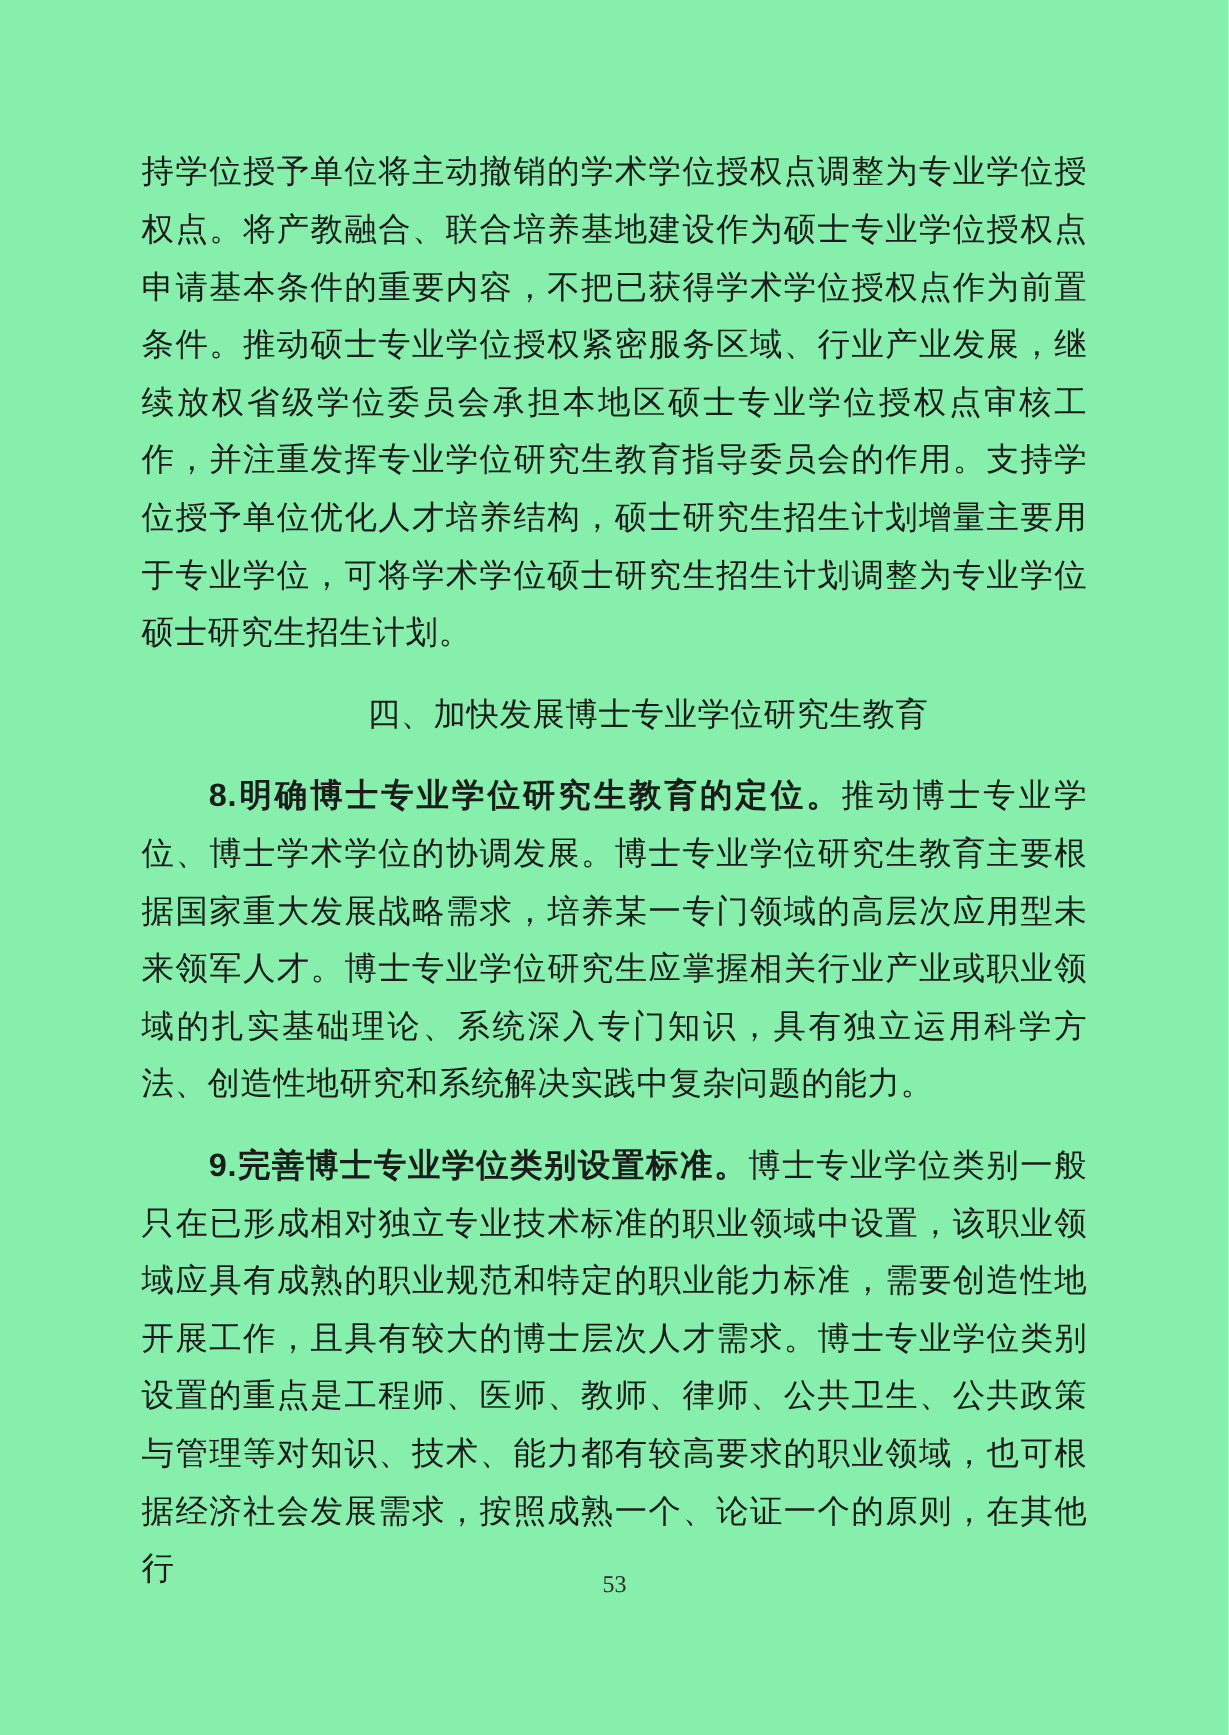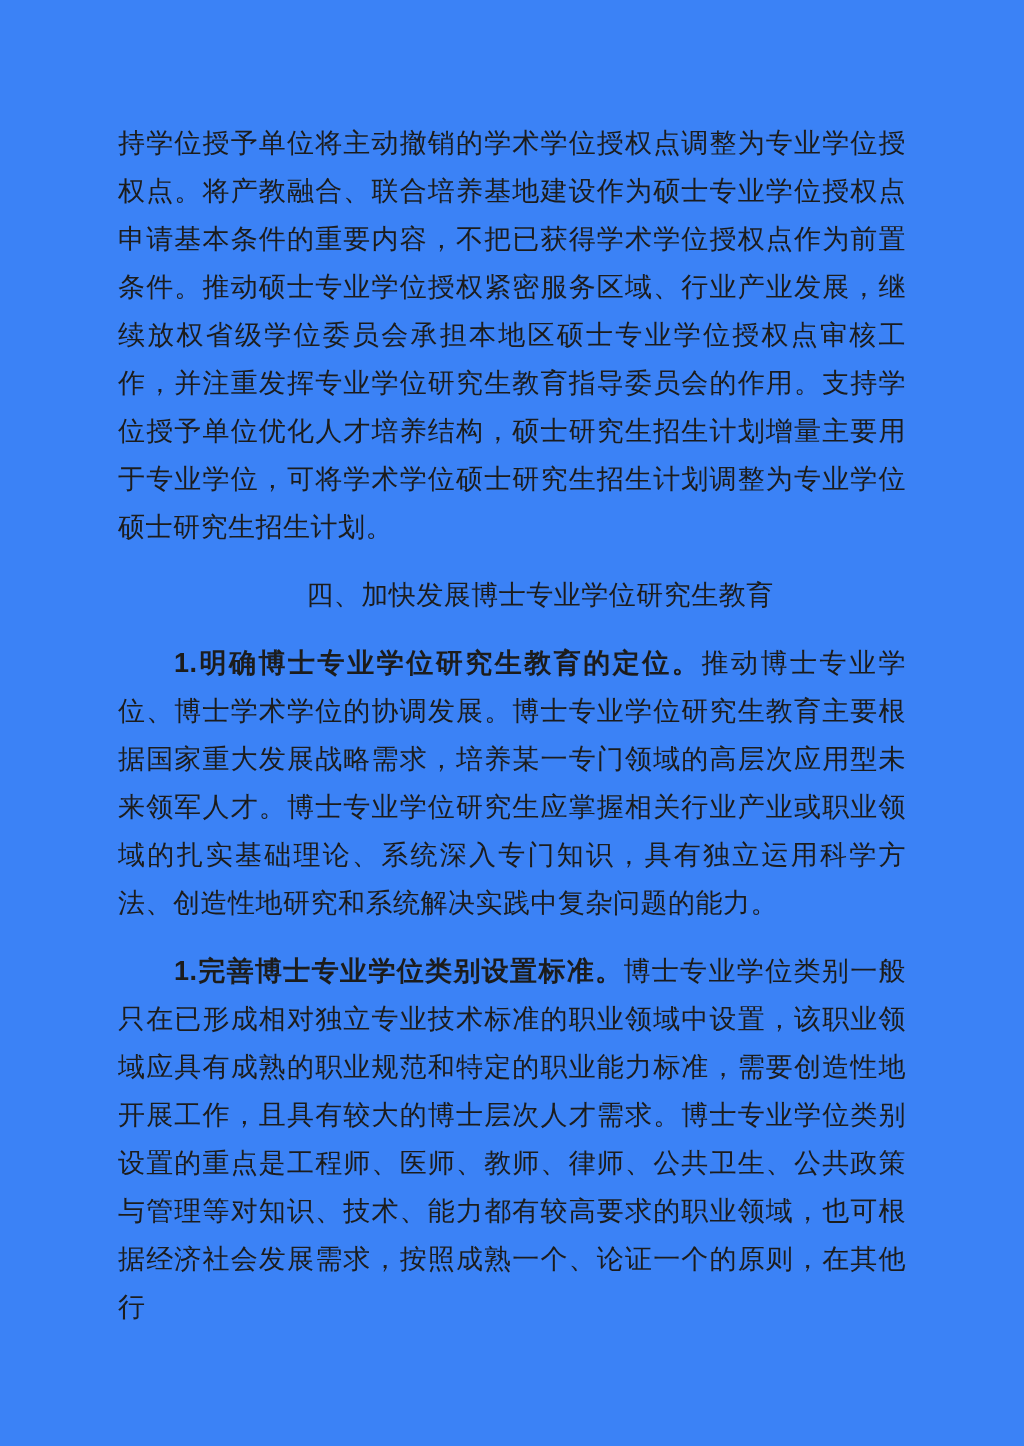--- a/index.html
+++ b/index.html
@@ -5,21 +5,21 @@
   * { box-sizing: border-box; }
   html, body {
     margin: 0;
     padding: 0;
     background: #ffffff;
   }
   .doc-page {
     position: relative;
     width: 1024px;
     height: 1446px;
-    background: #3b82f6;
+    background: #86efac;
     overflow: hidden;
     font-family: "Liberation Sans", "DejaVu Sans", sans-serif;
     color: #1c1c1c;
   }
   .text-block {
     position: absolute;
     left: 118px;
     top: 119px;
     width: 788px;
   }
@@ -66,19 +66,20 @@
 </head>
 <body>
 
 <div class="doc-page">
   <div class="text-block">
 
     <p class="para">持学位授予单位将主动撤销的学术学位授权点调整为专业学位授权点。将产教融合、联合培养基地建设作为硕士专业学位授权点申请基本条件的重要内容，不把已获得学术学位授权点作为前置条件。推动硕士专业学位授权紧密服务区域、行业产业发展，继续放权省级学位委员会承担本地区硕士专业学位授权点审核工作，并注重发挥专业学位研究生教育指导委员会的作用。支持学位授予单位优化人才培养结构，硕士研究生招生计划增量主要用于专业学位，可将学术学位硕士研究生招生计划调整为专业学位硕士研究生招生计划。</p>
 
     <h2 class="section-heading">四、加快发展博士专业学位研究生教育</h2>
 
-    <p class="para indent-first point-para"><span class="lead">1.明确博士专业学位研究生教育的定位。</span><span>推动博士专业学位、博士学术学位的协调发展。博士专业学位研究生教育主要根据国家重大发展战略需求，培养某一专门领域的高层次应用型未来领军人才。博士专业学位研究生应掌握相关行业产业或职业领域的扎实基础理论、系统深入专门知识，具有独立运用科学方法、创造性地研究和系统解决实践中复杂问题的能力。</span></p>
+    <p class="para indent-first point-para"><span class="lead">8.明确博士专业学位研究生教育的定位。</span><span>推动博士专业学位、博士学术学位的协调发展。博士专业学位研究生教育主要根据国家重大发展战略需求，培养某一专门领域的高层次应用型未来领军人才。博士专业学位研究生应掌握相关行业产业或职业领域的扎实基础理论、系统深入专门知识，具有独立运用科学方法、创造性地研究和系统解决实践中复杂问题的能力。</span></p>
 
-    <p class="para indent-first point-para"><span class="lead">1.完善博士专业学位类别设置标准。</span><span>博士专业学位类别一般只在已形成相对独立专业技术标准的职业领域中设置，该职业领域应具有成熟的职业规范和特定的职业能力标准，需要创造性地开展工作，且具有较大的博士层次人才需求。博士专业学位类别设置的重点是工程师、医师、教师、律师、公共卫生、公共政策与管理等对知识、技术、能力都有较高要求的职业领域，也可根据经济社会发展需求，按照成熟一个、论证一个的原则，在其他行</span></p>
+    <p class="para indent-first point-para"><span class="lead">9.完善博士专业学位类别设置标准。</span><span>博士专业学位类别一般只在已形成相对独立专业技术标准的职业领域中设置，该职业领域应具有成熟的职业规范和特定的职业能力标准，需要创造性地开展工作，且具有较大的博士层次人才需求。博士专业学位类别设置的重点是工程师、医师、教师、律师、公共卫生、公共政策与管理等对知识、技术、能力都有较高要求的职业领域，也可根据经济社会发展需求，按照成熟一个、论证一个的原则，在其他行</span></p>
 
   </div>
 
+  <div class="page-number">53</div>
 </div>
 
 </body></html>

